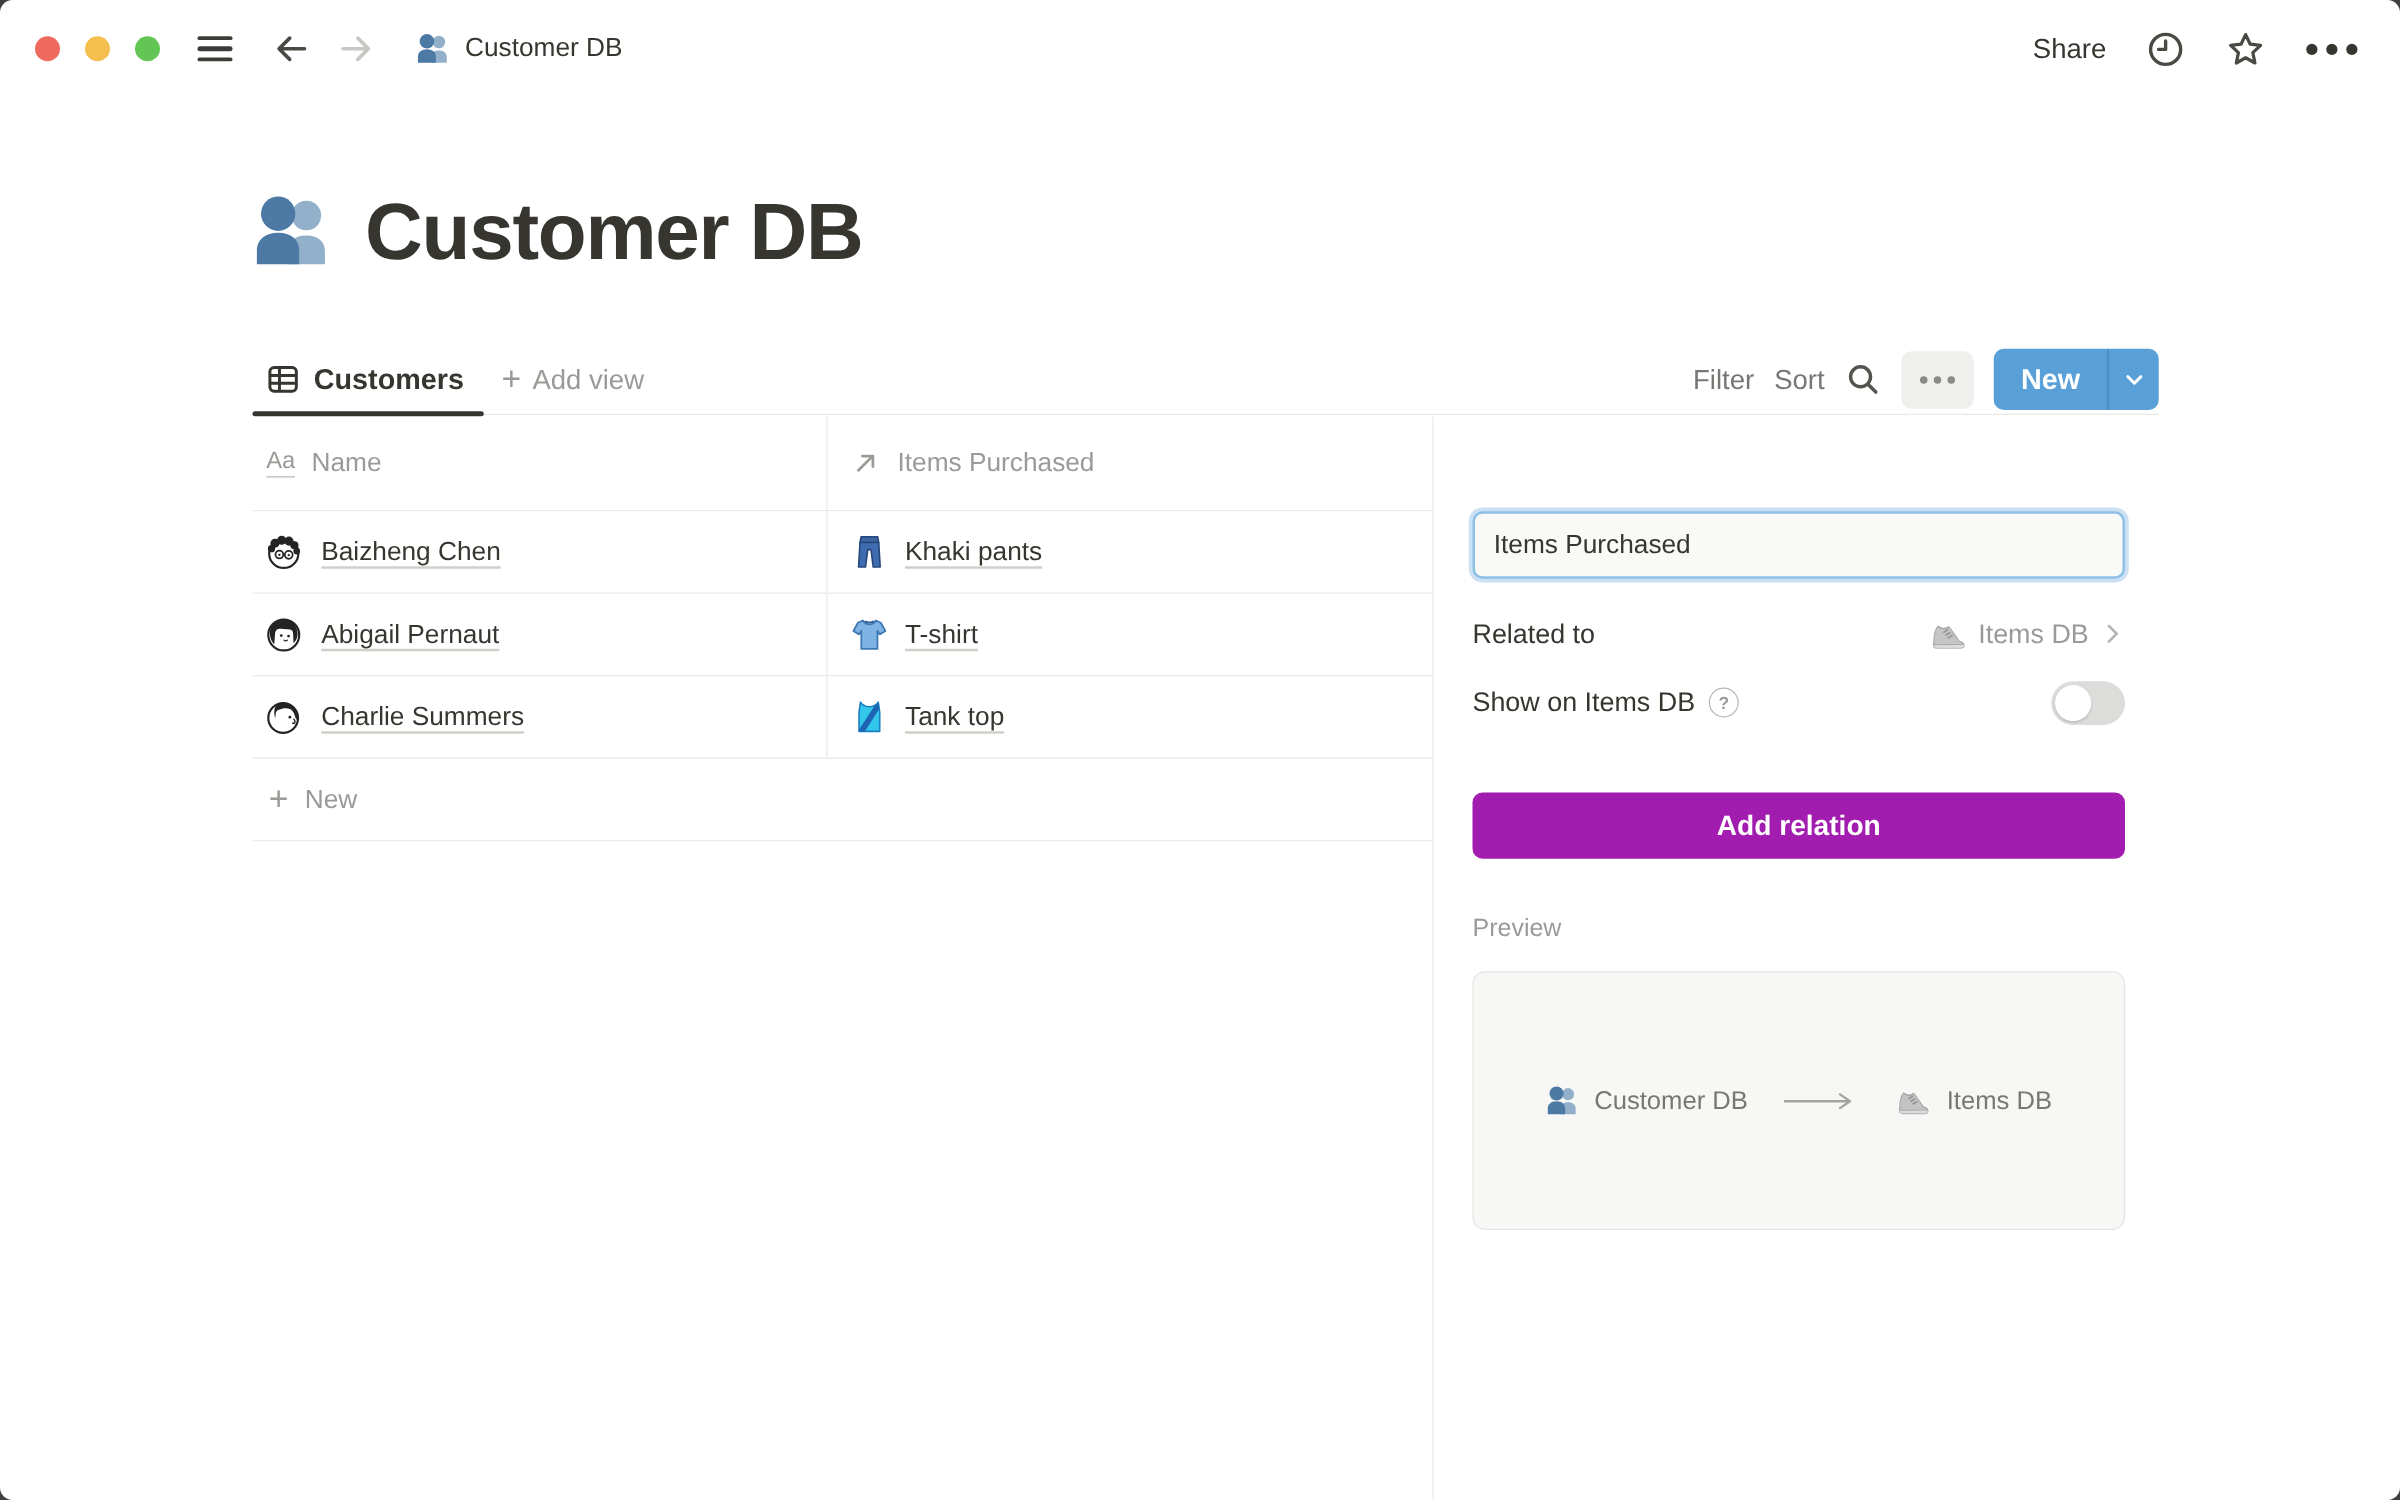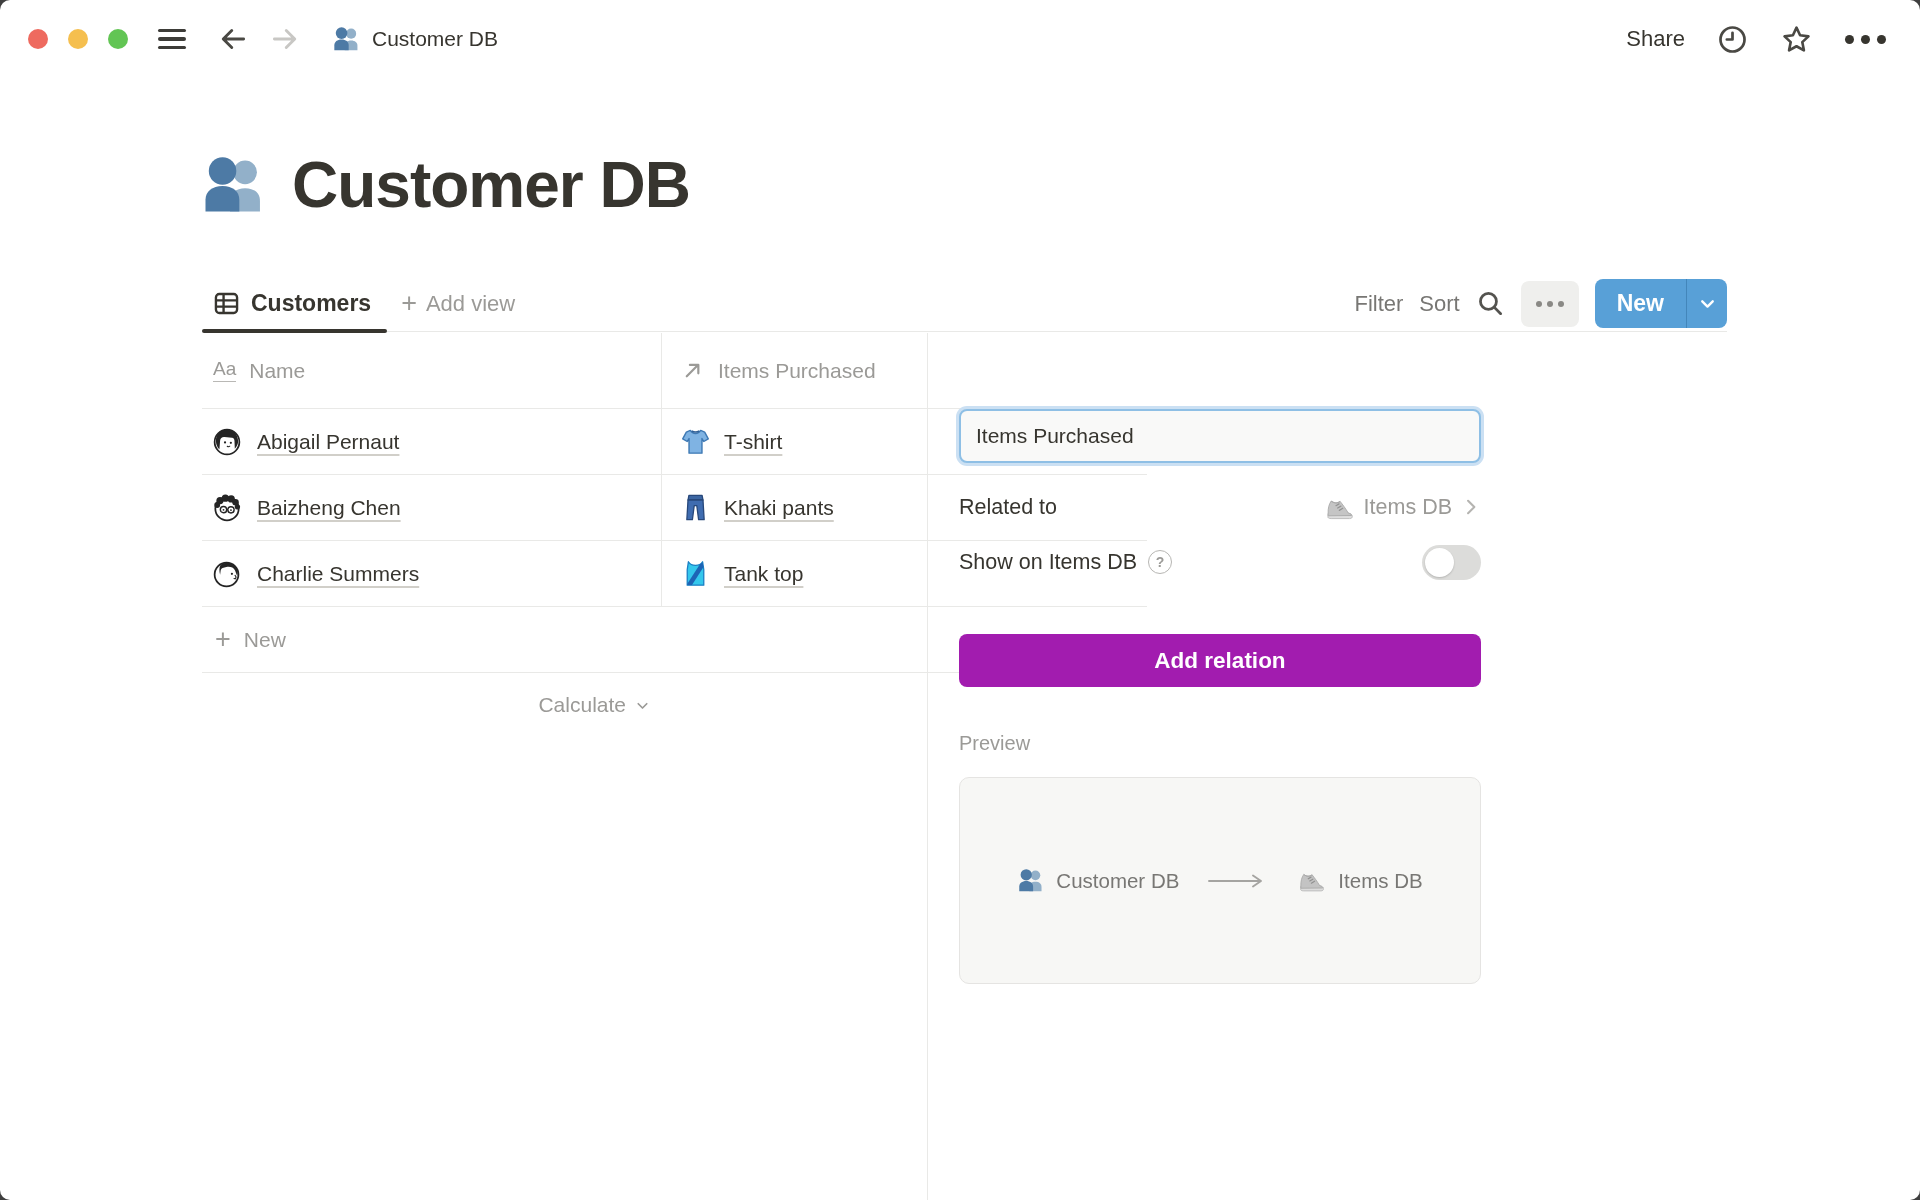--- a/index.html
+++ b/index.html
@@ -36,21 +36,21 @@
   .tool-right { margin-left:auto; display:flex; align-items:center; gap:16px; }
   .tool-text { font-size:22px; color:#787774; cursor:pointer; }
   .dots-chip { width:58px; height:46px; border-radius:8px; background:#efefed; display:flex; align-items:center; justify-content:center; gap:5px; cursor:pointer; }
   .dots-chip i { width:6px; height:6px; border-radius:50%; background:#8a8985; }
   .new-btn { display:flex; height:49px; border-radius:8px; overflow:hidden; cursor:pointer; background:#58a0d7; }
   .new-btn .new-main { padding:0 22px; display:flex; align-items:center; color:#fff; font-size:23px; font-weight:700; }
   .new-btn .new-chev { width:41px; display:flex; align-items:center; justify-content:center; border-left:1px solid rgba(15,70,110,.28); }
 
   
   .content { position:absolute; top:333px; left:0; right:0; bottom:0; display:flex; }
-  .main { width:928px; border-right:1px solid #e9e9e7; }
+  .main { width:1147px; border-right:1px solid #e9e9e7; }
   .dbtable { margin-left:202px; width:945px; font-size:21px; }
   .thead { display:flex; height:76px; border-bottom:1px solid #e9e9e7; color:#9b9a97; }
   .trow { display:flex; height:66px; border-bottom:1px solid #e9e9e7; }
   .c1 { width:459px; display:flex; align-items:center; gap:16px; padding-left:11px; cursor:pointer; }
   .c2 { width:486px; display:flex; align-items:center; gap:13px; padding-left:18px; border-left:1px solid #e9e9e7; cursor:pointer; }
   .thead .c1 { gap:13px; } 
   .aa-ic { font-size:19px; color:#9b9a97; border-bottom:1.6px solid #b9b8b5; line-height:1.1; padding-bottom:1px; }
   .cellname { font-weight:500; color:#37352f; }
   .ulink { text-decoration:underline; text-decoration-color:#d1cfc9; text-decoration-thickness:1.5px; text-underline-offset:5px; }
   .newrow { display:flex; align-items:center; gap:13px; height:66px; border-bottom:1px solid #e9e9e7; color:#9b9a97; padding-left:13px; cursor:pointer; }
@@ -241,44 +241,44 @@
             <svg width="25" height="25" viewBox="0 0 24 24">
                 <path d="M6.5 17.5 L17 7 M9.5 6.6 H17.6 V14.7" fill="none" stroke="#9b9a97" stroke-width="2.1" stroke-linecap="round" stroke-linejoin="round"></path>
               </svg>
             <span>Items Purchased</span>
           </div>
         </div>
 
         <div class="trow">
           <div class="c1">
             <svg width="28" height="28" viewBox="0 0 24 24">
+                <use href="#avatar2"></use>
+              </svg>
+            <span class="cellname ulink">Baizheng Chen</span>
+          </div>
+          <div class="c2">
+            <svg width="31" height="31" viewBox="0 0 24 24">
+                <use href="#jeans"></use>
+              </svg>
+            <span class="cellname ulink">Khaki pants</span>
+          </div>
+        </div>
+
+        <div class="trow">
+          <div class="c1">
+            <svg width="28" height="28" viewBox="0 0 24 24">
                 <use href="#avatar1"></use>
               </svg>
             <span class="cellname ulink">Abigail Pernaut</span>
           </div>
           <div class="c2">
             <svg width="31" height="31" viewBox="0 0 24 24">
                 <use href="#tshirt"></use>
               </svg>
             <span class="cellname ulink">T-shirt</span>
-          </div>
-        </div>
-
-        <div class="trow">
-          <div class="c1">
-            <svg width="28" height="28" viewBox="0 0 24 24">
-                <use href="#avatar2"></use>
-              </svg>
-            <span class="cellname ulink">Baizheng Chen</span>
-          </div>
-          <div class="c2">
-            <svg width="31" height="31" viewBox="0 0 24 24">
-                <use href="#jeans"></use>
-              </svg>
-            <span class="cellname ulink">Khaki pants</span>
           </div>
         </div>
 
         <div class="trow">
           <div class="c1">
             <svg width="28" height="28" viewBox="0 0 24 24">
                 <use href="#avatar3"></use>
               </svg>
             <span class="cellname ulink">Charlie Summers</span>
           </div>
@@ -288,26 +288,20 @@
               </svg>
             <span class="cellname ulink">Tank top</span>
           </div>
         </div>
 
         <div class="newrow">
           <span class="plus">+</span>
           <span>New</span>
         </div>
 
-        <div class="calcrow">
-          <span>Calculate</span>
-          <svg width="17" height="17" viewBox="0 0 24 24">
-              <path d="M6 9.5 L12 15.5 L18 9.5" fill="none" stroke="#9b9a97" stroke-width="2.4" stroke-linecap="round" stroke-linejoin="round"></path>
-            </svg>
-        </div>
       </div>
     </div>
 
     <div class="panel">
       <div class="panel-inner">
 
         <input class="rel-input" type="text" value="Items Purchased" style="">
 
         <div class="prow">
           <span class="plabel">Related to</span>

